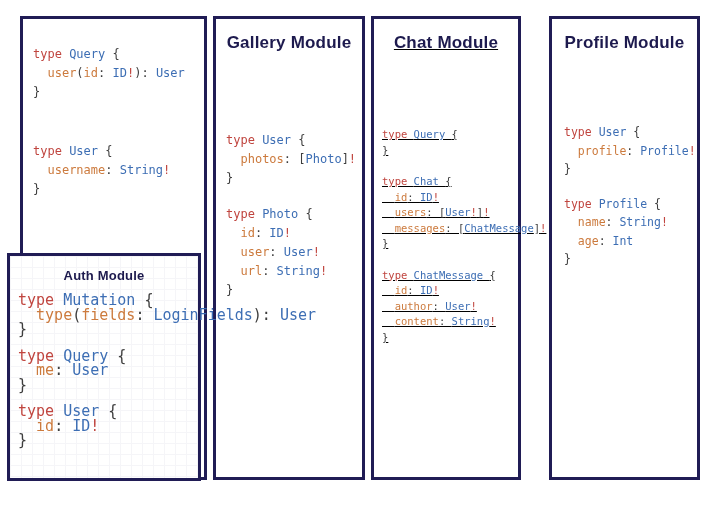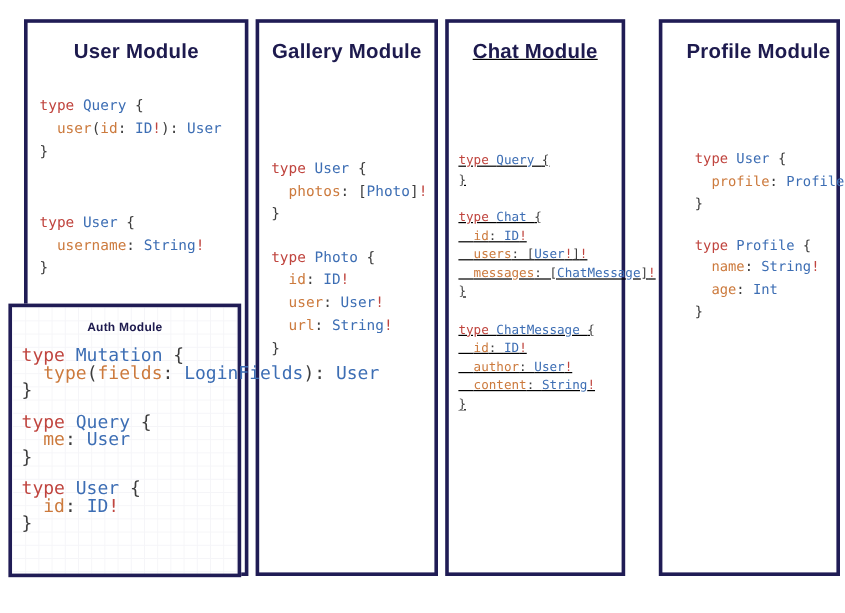--- a/index.html
+++ b/index.html
@@ -8,30 +8,30 @@
     font-family:"Liberation Sans",sans-serif;
   }
   .canvas{position:absolute;left:0;top:0;width:704px;height:511px;}
   .module{
     position:absolute;background:#ffffff;border:3px solid var(--border);
     box-sizing:border-box;
   }
   #m-user   {left:20px; top:16px; width:187px; height:464px;}
   #m-gallery{left:213px;top:16px; width:152px; height:464px;}
   #m-chat   {left:371px;top:16px; width:150px; height:464px;text-decoration:underline;}
-  #m-profile{left:549px;top:16px; width:151px; height:464px;padding-left:15px;}
+  #m-profile{left:549px;top:16px; width:151px; height:464px;}
   #m-auth   {left:7px;  top:253px;width:194px; height:228px; z-index:2;
     background-image:linear-gradient(#f5f5f8 1px,transparent 1px),
                      linear-gradient(90deg,#f5f5f8 1px,transparent 1px);
     background-size:11px 11px; background-color:#ffffff;}
   h2{
     margin:14px 4px 0; text-align:center; color:var(--heading);
     font-size:17px; font-weight:bold; letter-spacing:.2px;
   }
-  #m-auth h2{font-size:10px;margin-top:12px;}
+  #m-auth h2{font-size:13px;margin-top:12px;}
   .code{font-family:"DejaVu Sans Mono",monospace;}
   .ln{white-space:pre;}
   #m-user .code   {font-size:12px;  line-height:19px;  margin-top:26px; padding-left:10px;}
   #m-gallery .code{font-size:12px;  line-height:19px;  margin-top:78px; padding-left:10px;}
   #m-chat .code   {font-size:10.5px;line-height:15.5px;margin-top:74px; padding-left:8px;}
   #m-profile .code{font-size:11.5px;line-height:18.5px;margin-top:70px; padding-left:12px;}
   #m-auth .code   {font-size:15px; line-height:14.5px;margin-top:10px; padding-left:8px;}
   #m-user .blk+.blk   {margin-top:40px;}
   #m-gallery .blk+.blk{margin-top:17px;}
   #m-chat .blk+.blk   {margin-top:16px;}
@@ -42,21 +42,20 @@
   .f{color:var(--field);}
   .p{color:var(--punct);}
   .b{color:var(--bang);}
 </style>
 </head>
 <body>
 
 <div class="canvas">
 
   <section class="module" id="m-user">
-    <h2>User Module</h2>
     <div class="code">
         <div class="blk">
           <div class="ln"><span class="k">type </span><span class="t">Query </span><span class="p">{</span></div>
           <div class="ln"><span class="p">  </span><span class="f">user</span><span class="p">(</span><span class="f">id</span><span class="p">: </span><span class="t">ID</span><span class="b">!</span><span class="p">): </span><span class="t">User</span></div>
           <div class="ln"><span class="p">}</span></div>
         </div>
         <div class="blk">
           <div class="ln"><span class="k">type </span><span class="t">User </span><span class="p">{</span></div>
           <div class="ln"><span class="p">  </span><span class="f">username</span><span class="p">: </span><span class="t">String</span><span class="b">!</span></div>
           <div class="ln"><span class="p">}</span></div>

